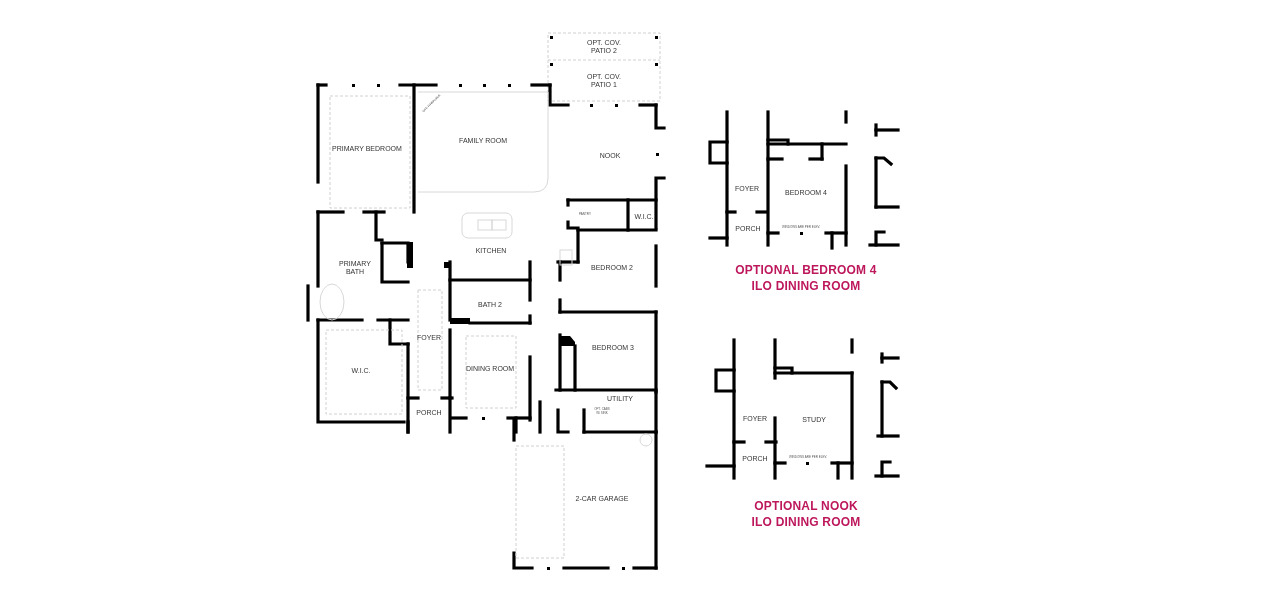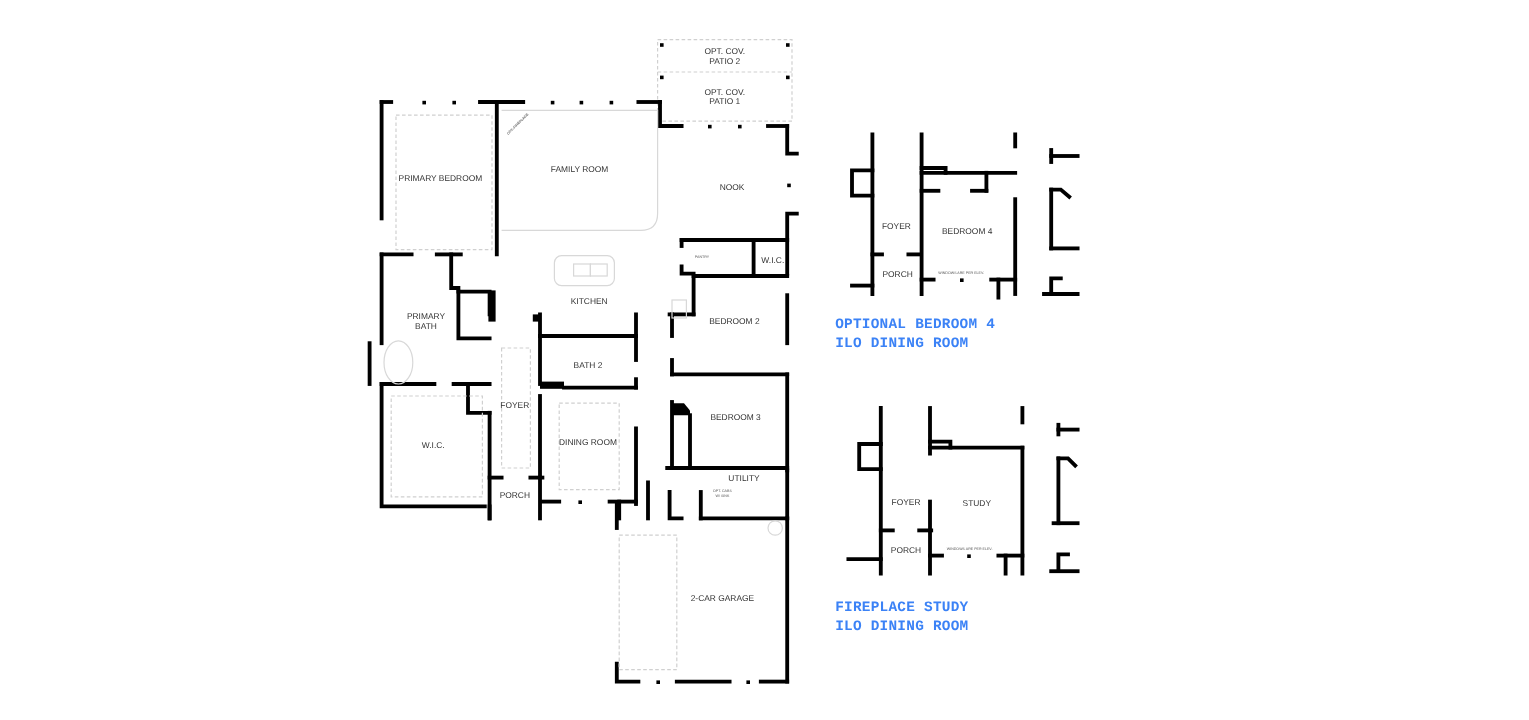--- a/index.html
+++ b/index.html
@@ -4,21 +4,21 @@
   <style>
     html, body { margin: 0; padding: 0; background: #ffffff; }
     body { width: 1274px; height: 600px; position: relative; overflow: hidden; font-family: "Liberation Sans", sans-serif; }
     #plan { position: absolute; left: 0; top: 0; width: 1274px; height: 600px; }
     .wall { stroke: #000; stroke-width: 3.2; fill: none; stroke-linecap: square; }
     .thin { stroke: #d8d8d8; stroke-width: 1; fill: none; }
     .dash { stroke: #d0d0d0; stroke-width: 1; fill: none; stroke-dasharray: 3 2; }
     .blk { fill: #000; }
     .lbl { font-family: "Liberation Sans", sans-serif; font-size: 7px; fill: #333; text-anchor: middle; }
     .tiny { font-family: "Liberation Sans", sans-serif; font-size: 3px; fill: #555; text-anchor: middle; }
-    .caption { position: absolute; width: 220px; text-align: left; color: #3b82f6; font-family: Liberation Mono, monospace; font-size: 12px; font-weight: bold; line-height: 16px; letter-spacing: 0.2px; }
+    .caption { position: absolute; width: 220px; text-align: center; color: #be185d; font-family: Liberation Sans, sans-serif; font-size: 12px; font-weight: bold; line-height: 16px; letter-spacing: 0.2px; }
     .caption span { display: block; }
   </style>
 </head>
 <body>
 
 <svg id="plan" viewBox="0 0 1274 600" xmlns="http://www.w3.org/2000/svg">
 
   <g>
 
     <g>
@@ -230,15 +230,15 @@
     </g>
   </g>
 </svg>
 
 <div class="caption" style="left:696px; top:262px;">
   <span>OPTIONAL BEDROOM 4</span>
   <span>ILO DINING ROOM</span>
 </div>
 
 <div class="caption" style="left:696px; top:498px;">
-  <span>FIREPLACE STUDY</span>
+  <span>OPTIONAL NOOK</span>
   <span>ILO DINING ROOM</span>
 </div>
 
 </body></html>

